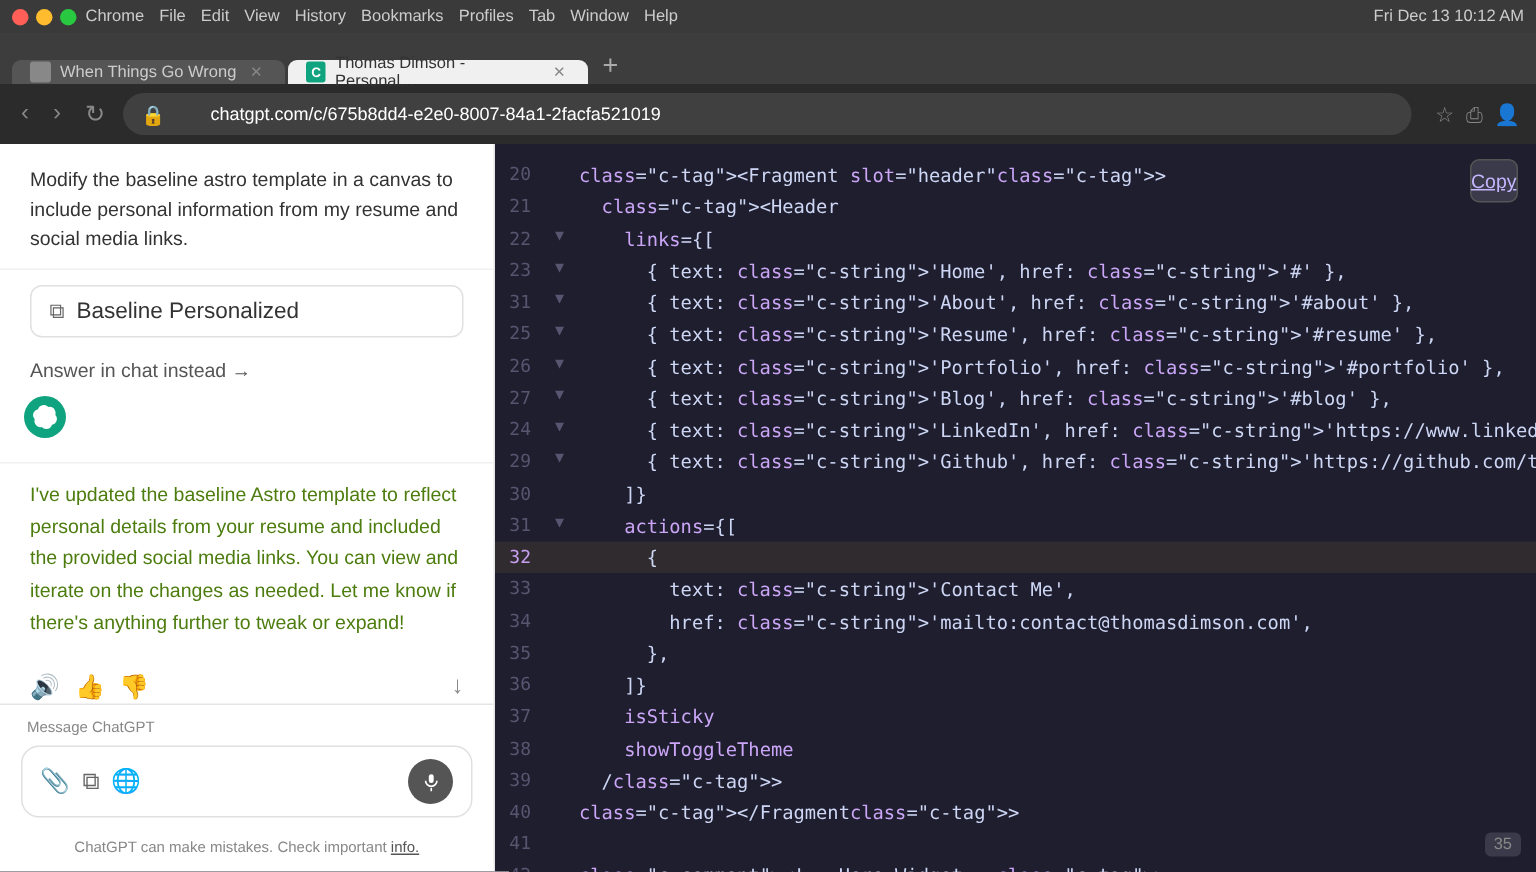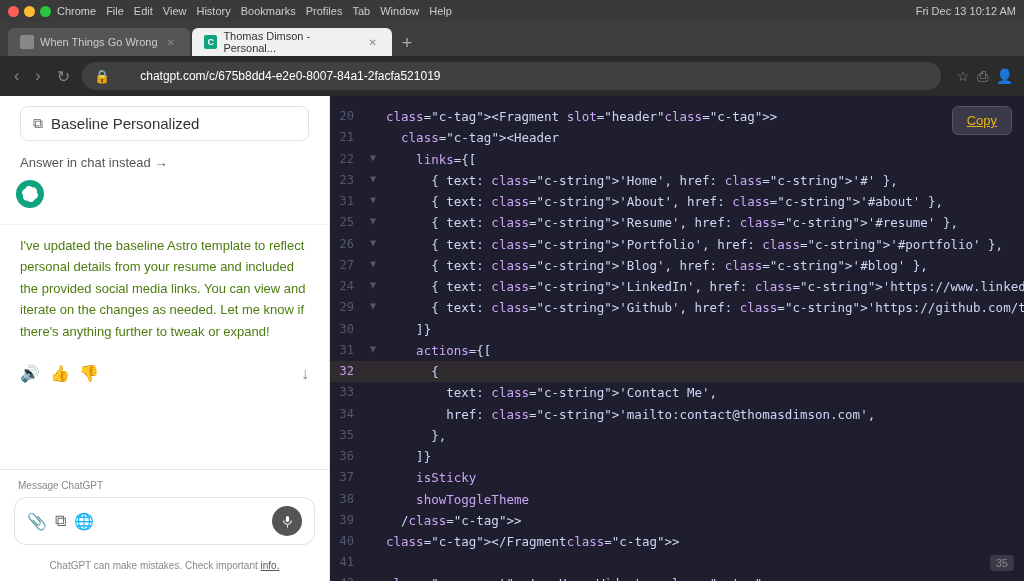--- a/index.html
+++ b/index.html
@@ -31,21 +31,21 @@
     }
     .tab-bar {
       height: 34px;
       background: #3d3d3d;
       display: flex;
       align-items: flex-end;
       padding: 0 8px;
       gap: 2px;
     }
     .tab {
-      height: 28px;
+      height: 16px;
       padding: 0 12px;
       border-radius: 6px 6px 0 0;
       display: flex;
       align-items: center;
       gap: 6px;
       font-size: 11px;
       cursor: pointer;
       max-width: 200px;
     }
     .tab.active {
@@ -212,24 +212,24 @@
     }
 
     .code-toolbar {
       position: absolute;
       top: 10px;
       right: 12px;
       z-index: 10;
     }
     .copy-btn {
       background: #3a3a4a;
-      color: #eab308;
+      color: #c4b5fd;
       border: 1px solid #555;
       border-radius: 6px;
-      padding: 6px 14px;
+      padding: 6px 0;
       font-size: 13px;
       cursor: pointer;
       text-decoration: underline;
     }
 
     .code-content {
       flex: 1;
       overflow-y: auto;
       padding: 10px 0;
       font-family: 'SFMono-Regular', 'Consolas', 'Monaco', monospace;
@@ -332,20 +332,23 @@
       <span class="addr-icon">⎙</span>
       <span class="addr-icon">👤</span>
     </div>
   </div>
 </div>
 
 <div class="main-content">
 
   <div class="chat-panel">
 
+    <div class="chat-header-prompt">
+      <p class="prompt-text">Modify the baseline astro template in a canvas to include personal information from my resume and social media links.</p>
+    </div>
 
     <div class="canvas-pill">
       <span class="canvas-pill-icon">⧉</span>
       <span class="canvas-pill-label">Baseline Personalized</span>
     </div>
 
     <div class="answer-chat-link">
       <span>Answer in chat instead →</span>
     </div>
 

